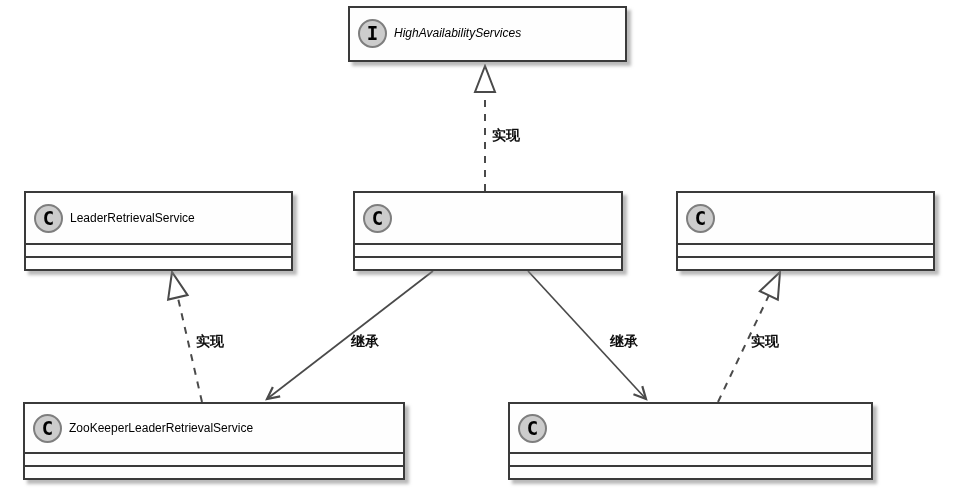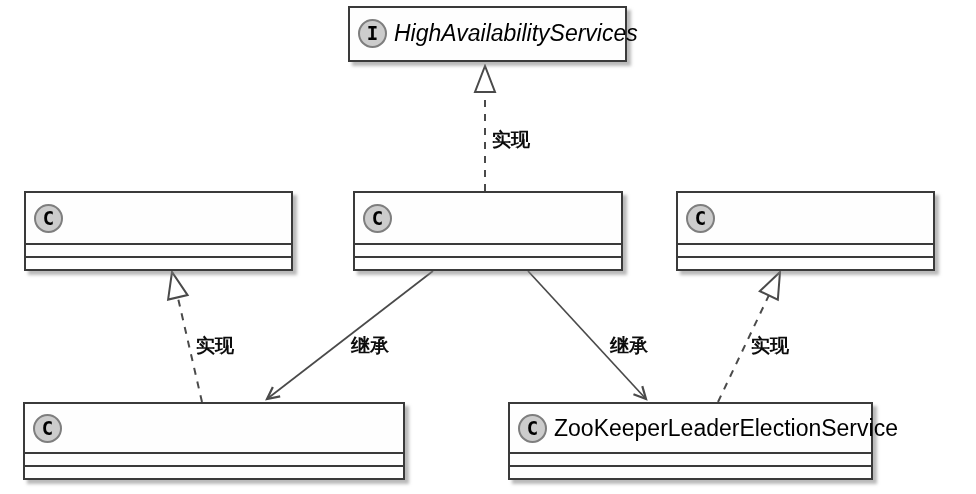--- a/index.html
+++ b/index.html
@@ -49,34 +49,34 @@
     display: flex;
     align-items: center;
     justify-content: center;
     font-family: "DejaVu Sans Mono", monospace;
     font-weight: bold;
     font-size: 19px;
     line-height: 1;
     color: #000000;
   }
   .name {
-    font-size: 23px;
+    font-size: 12px;
     color: #000000;
     white-space: nowrap;
   }
   .interface .name {
     font-style: italic;
   }
   .compartment {
     height: 11px;
     border-top: 2px solid #3a3a3a;
   }
   .edge-label {
     position: absolute;
-    font-size: 19px;
+    font-size: 14px;
     font-weight: bold;
     color: #0d0d0d;
     white-space: nowrap;
     font-family: "Liberation Sans", sans-serif;
   }
 </style>
 </head>
 <body>
 
 <div class="canvas">
@@ -109,20 +109,21 @@
       </span>
       <span class="name">HighAvailabilityServices</span>
     </div>
   </div>
 
   <div class="node" style="left:24px; top:191px; width:269px;">
     <div class="title">
       <span class="spot">
         <span>C</span>
       </span>
+      <span class="name">LeaderRetrievalService</span>
     </div>
     <div class="compartment"></div>
     <div class="compartment"></div>
   </div>
 
   <div class="node" style="left:353px; top:191px; width:270px;">
     <div class="title">
       <span class="spot">
         <span>C</span>
       </span>
@@ -139,31 +140,31 @@
     </div>
     <div class="compartment"></div>
     <div class="compartment"></div>
   </div>
 
   <div class="node small-title" style="left:23px; top:402px; width:382px;">
     <div class="title">
       <span class="spot">
         <span>C</span>
       </span>
+      <span class="name">ZooKeeperLeaderRetrievalService</span>
     </div>
     <div class="compartment"></div>
     <div class="compartment"></div>
   </div>
 
   <div class="node small-title" style="left:508px; top:402px; width:365px;">
     <div class="title">
       <span class="spot">
         <span>C</span>
       </span>
-      <span class="name">ZooKeeperLeaderElectionService</span>
     </div>
     <div class="compartment"></div>
     <div class="compartment"></div>
   </div>
 
   <div class="edge-label" style="left:492px; top:127px;">实现</div>
   <div class="edge-label" style="left:351px; top:333px;">继承</div>
   <div class="edge-label" style="left:196px; top:333px;">实现</div>
   <div class="edge-label" style="left:610px; top:333px;">继承</div>
   <div class="edge-label" style="left:751px; top:333px;">实现</div>

